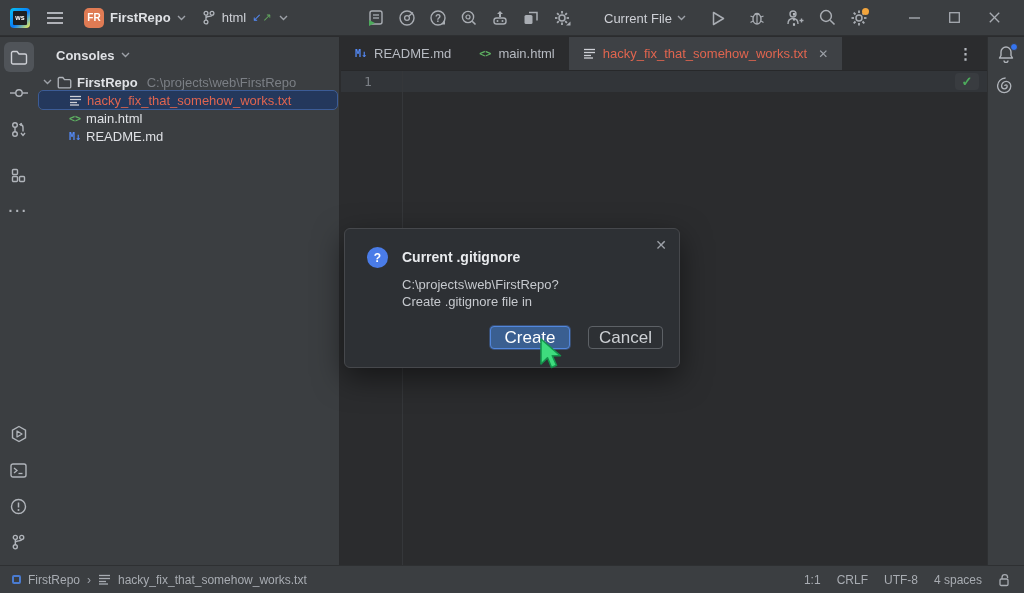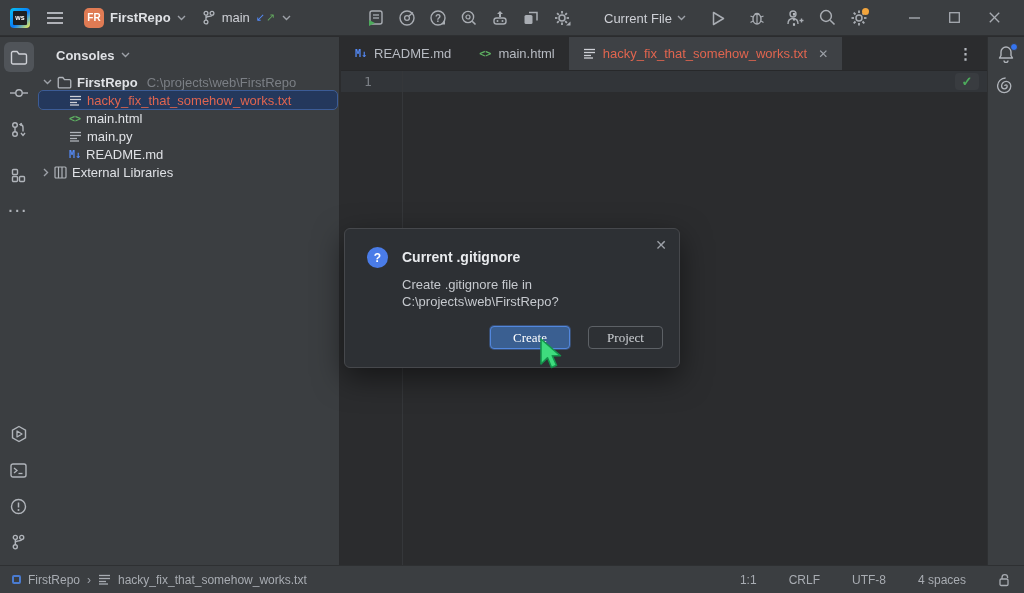--- a/index.html
+++ b/index.html
@@ -102,38 +102,38 @@
   .bell-dot { position:absolute; top:-2px; right:-3px; width:8px; height:8px; border-radius:50%; background:#3574F0; border:1px solid #3B3E41; }
 
   
   .statusbar {
     position:absolute; left:0; right:0; bottom:0; height:28px;
     background:#3B3E41; border-top:1px solid #2E3032;
     display:flex; align-items:center; padding:0 12px; font-size:12px; color:#A8ACB2; gap:8px;
   }
   .crumb { display:flex; align-items:center; gap:7px; }
   .proj-square { width:9px; height:9px; border:2px solid #4A7BD0; border-radius:2px; }
-  .sb-right { margin-left:auto; display:flex; align-items:center; gap:32px; }
+  .sb-right { margin-left:auto; display:flex; align-items:center; gap:16px; }
 
   
   .dialog {
     position:absolute; left:344px; top:228px; width:336px; height:140px;
     background:#2D3034; border:1px solid #46484C; border-radius:6px;
     box-shadow:0 10px 30px rgba(0,0,0,.5); z-index:10; padding:18px 16px 16px 22px;
   }
   .dlg-close { position:absolute; top:8px; right:12px; color:#9DA1A8; font-size:14px; }
   .dlg-head { display:flex; align-items:flex-start; gap:14px; }
   .q-icon {
     width:21px; height:21px; border-radius:50%; background:#4A7CE8; flex:0 0 auto;
     color:#fff; font-size:12px; font-weight:bold; display:flex; align-items:center; justify-content:center;
   }
   .dlg-title { font-size:14px; font-weight:bold; color:#E8EAED; padding-top:2px; }
   .dlg-body { margin:8px 0 0 35px; color:#C6C9CE; line-height:17px; }
   .dlg-buttons { position:absolute; right:16px; bottom:18px; display:flex; gap:18px; }
-  .btn { height:23px; border-radius:4px; font-size:13px; display:flex; align-items:center; justify-content:center; font-family:Liberation Serif, serif; }
+  .btn { height:23px; border-radius:4px; font-size:17px; display:flex; align-items:center; justify-content:center; font-family:Liberation Sans, sans-serif; }
   .btn-primary {
     width:80px; background:#3A5F91; border:1px solid #5287DD; color:#fff;
     box-shadow:0 0 0 1px rgba(78,134,232,.35);
   }
   .btn-secondary { width:75px; background:transparent; border:1px solid #5D6166; color:#CDD0D4; }
 
   .cursor { position:absolute; left:540px; top:338px; z-index:20; }
 
   svg.ic { display:block; }
 </style>
@@ -164,21 +164,21 @@
     </div>
     <div class="tb-btn" style="margin-left:4px">
       <svg class="ic" width="14" height="15" viewBox="0 0 14 15">
           <g fill="none" stroke="#B0B4BA" stroke-width="1.3">
             <circle cx="4" cy="3.2" r="1.9"></circle>
             <circle cx="10" cy="3.2" r="1.9"></circle>
             <path d="M4 5.2 v5 M4 8 c0,-2.2 6,-1 6,-2.8"></path>
             <circle cx="4" cy="12" r="1.9"></circle>
           </g>
         </svg>
-      <span>main</span>
+      <span>html</span>
       <span class="branch-arrows"><span class="arrow-in">↙</span><span class="arrow-out">↗</span></span>
       <svg class="ic" width="9" height="6" viewBox="0 0 9 6">
           <polyline points="1,1 4.5,4.5 8,1" fill="none" stroke="#9DA1A8" stroke-width="1.4"></polyline>
         </svg>
     </div>
 
     <div class="tb-center">
       <span class="tb-icon">
         <svg class="ic" width="18" height="18" viewBox="0 0 18 18">
             <rect x="3" y="2" width="12" height="13" rx="2" fill="none" stroke="#A9ADB3" stroke-width="1.4"></rect>
@@ -422,46 +422,22 @@
               <line x1="1" y1="10" x2="10" y2="10"></line>
             </g>
           </svg>
         <span class="file-red">hacky_fix_that_somehow_works.txt</span>
       </div>
       <div class="tree-row indent-child">
         <span class="icon-html">&lt;&gt;</span>
         <span>main.html</span>
       </div>
       <div class="tree-row indent-child">
-        <svg class="ic" width="13" height="11" viewBox="0 0 13 11">
-            <g stroke="#B0B4BA" stroke-width="1.3">
-              <line x1="1" y1="1.5" x2="12" y2="1.5"></line>
-              <line x1="1" y1="4.5" x2="12" y2="4.5"></line>
-              <line x1="1" y1="7.5" x2="8" y2="7.5"></line>
-              <line x1="1" y1="10" x2="10" y2="10"></line>
-            </g>
-          </svg>
-        <span>main.py</span>
-      </div>
-      <div class="tree-row indent-child">
         <span class="icon-md">M↓</span>
         <span>README.md</span>
-      </div>
-      <div class="tree-row">
-        <svg class="ic" width="6" height="9" viewBox="0 0 6 9">
-            <polyline points="1,1 4.5,4.5 1,8" fill="none" stroke="#9DA1A8" stroke-width="1.4"></polyline>
-          </svg>
-        <svg class="ic" width="13" height="13" viewBox="0 0 13 13">
-            <g fill="none" stroke="#B0B4BA" stroke-width="1.2">
-              <rect x="1" y="1" width="11" height="11" rx="1"></rect>
-              <line x1="4.5" y1="1" x2="4.5" y2="12"></line>
-              <line x1="8" y1="1" x2="8" y2="12"></line>
-            </g>
-          </svg>
-        <span>External Libraries</span>
       </div>
     </div>
   </aside>
 
   <section class="editor-area">
     <div class="tabbar">
       <div class="tab">
         <span class="icon-md">M↓</span>
         <span>README.md</span>
       </div>
@@ -538,26 +514,26 @@
     </div>
   </footer>
 
   <div class="dialog">
     <span class="dlg-close">✕</span>
     <div class="dlg-head">
       <span class="q-icon">?</span>
       <span class="dlg-title">Current .gitignore</span>
     </div>
     <div class="dlg-body">
+      <div>C:\projects\web\FirstRepo?</div>
       <div>Create .gitignore file in</div>
-      <div>C:\projects\web\FirstRepo?</div>
     </div>
     <div class="dlg-buttons">
       <button class="btn btn-primary">Create</button>
-      <button class="btn btn-secondary">Project</button>
+      <button class="btn btn-secondary">Cancel</button>
     </div>
   </div>
 
   <svg class="cursor" width="24" height="34" viewBox="0 0 24 34">
     <polygon points="1,1 1,26 7.5,19.8 11.5,29.5 16.5,27.3 12.3,17.8 20.5,17.8" fill="#3EDC7E" stroke="#14934C" stroke-width="1.6" stroke-linejoin="round"></polygon>
   </svg>
 
 </div>
 
 </body></html>

